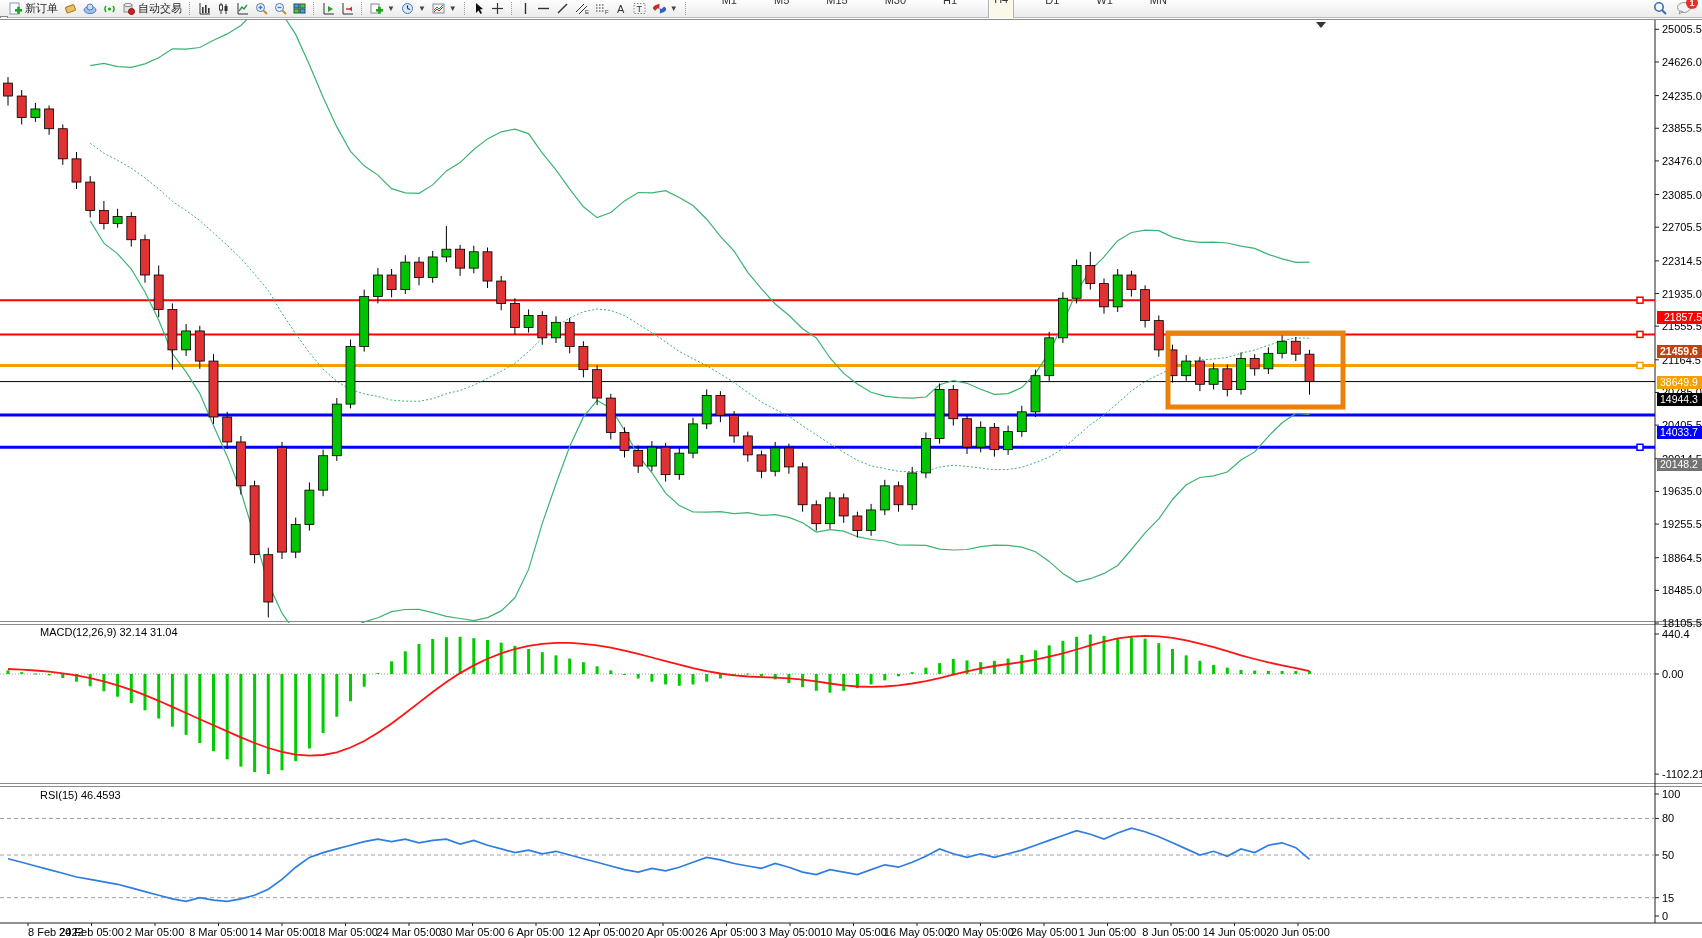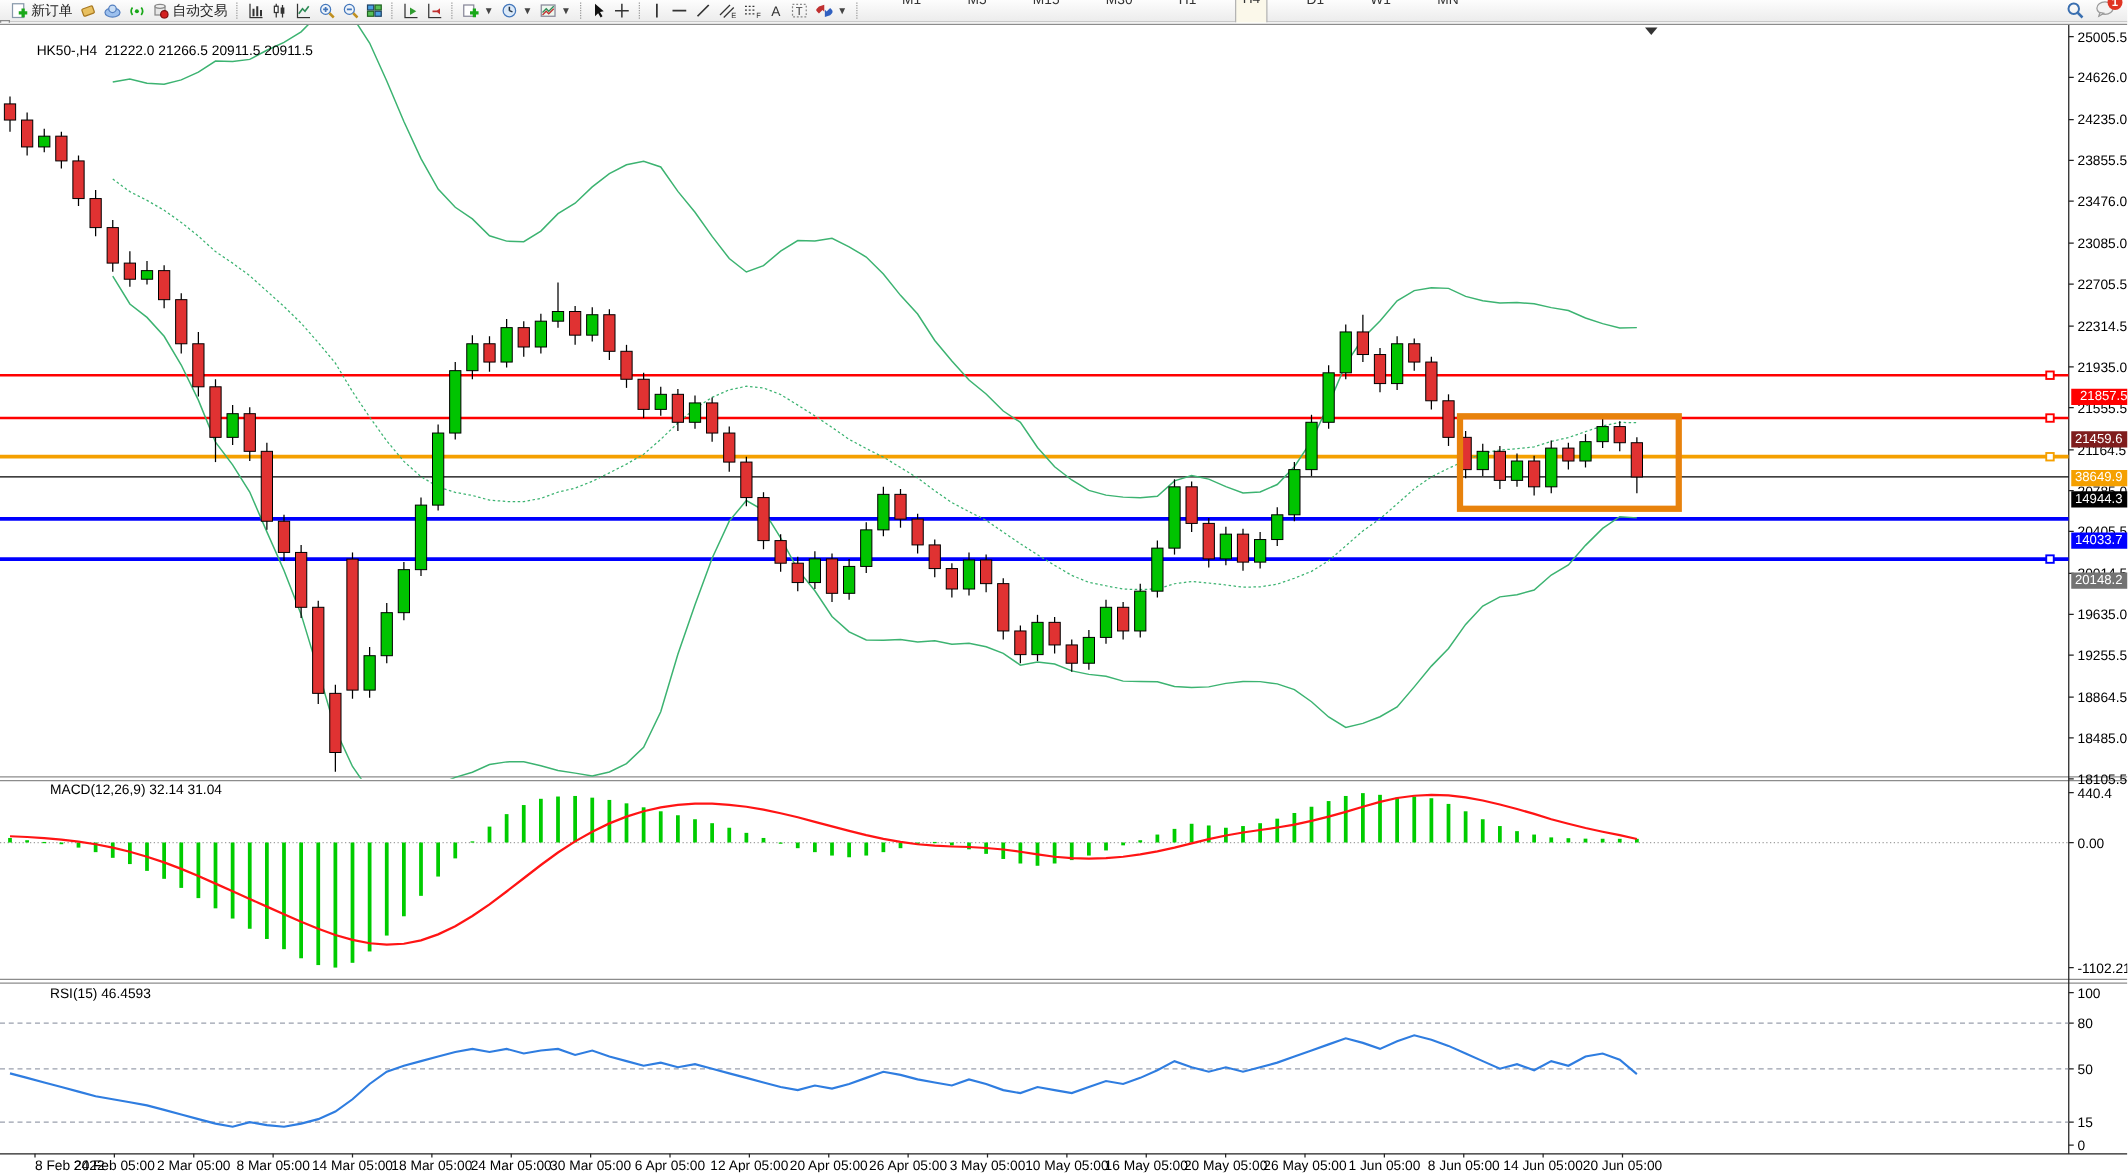--- a/index.html
+++ b/index.html
@@ -687,27 +687,24 @@
         <text x="1044" y="936" font-size="11" fill="#000" text-anchor="middle">26 May 05:00</text>
         <line x1="1107.5" y1="923" x2="1107.5" y2="926" stroke="#222"></line>
         <text x="1107.5" y="936" font-size="11" fill="#000" text-anchor="middle">1 Jun 05:00</text>
         <line x1="1171" y1="923" x2="1171" y2="926" stroke="#222"></line>
         <text x="1171" y="936" font-size="11" fill="#000" text-anchor="middle">8 Jun 05:00</text>
         <line x1="1234.5" y1="923" x2="1234.5" y2="926" stroke="#222"></line>
         <text x="1234.5" y="936" font-size="11" fill="#000" text-anchor="middle">14 Jun 05:00</text>
         <line x1="1298" y1="923" x2="1298" y2="926" stroke="#222"></line>
         <text x="1298" y="936" font-size="11" fill="#000" text-anchor="middle">20 Jun 05:00</text>
       </svg>
-    <div class="hdr">
-      <span>HK50-,H4</span>&nbsp;&nbsp;<span>21222.0 21266.5 20911.5 20911.5</span>
-    </div>
     <div class="paneLabel" style="top:608px">MACD(12,26,9) 32.14 31.04</div>
     <div class="paneLabel" style="top:771px">RSI(15) 46.4593</div>
     <div id="badges">
         <div class="axis-badge" style="top: 293.185px; background: rgb(255, 0, 0); text-align: right;">21857.5</div>
-        <div class="axis-badge" style="top: 327.425px; background: #7f1d1d;">21459.6</div>
+        <div class="axis-badge" style="top: 327.425px; background: #c2410c; font-weight: bold;">21459.6</div>
         <div class="axis-badge" style="top: 358.385px; background: rgb(245, 160, 0);">38649.9</div>
         <div class="axis-badge" style="top: 374.589px; background: rgb(0, 0, 0);">14944.3</div>
         <div class="axis-badge" style="top: 408.062px; background: rgb(0, 0, 255);">14033.7</div>
         <div class="axis-badge" style="top: 440.271px; background: #737373;">20148.2</div>
       </div>
   </div>
 </div>
 
 </body></html>

